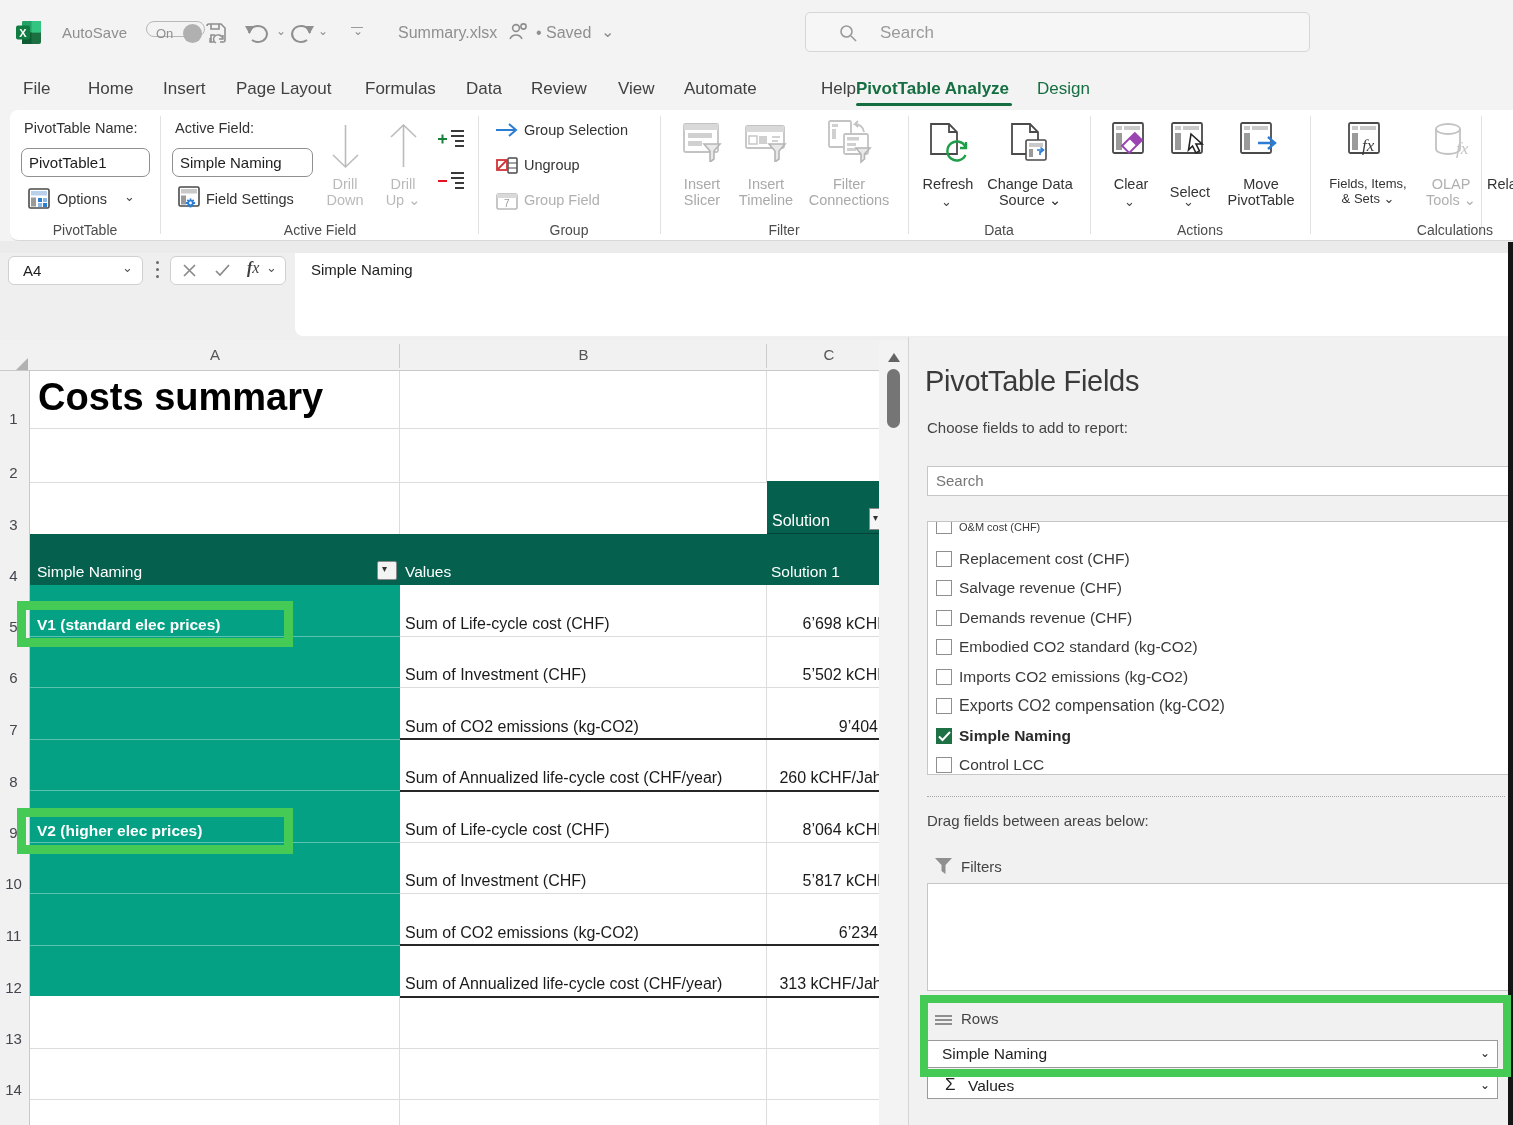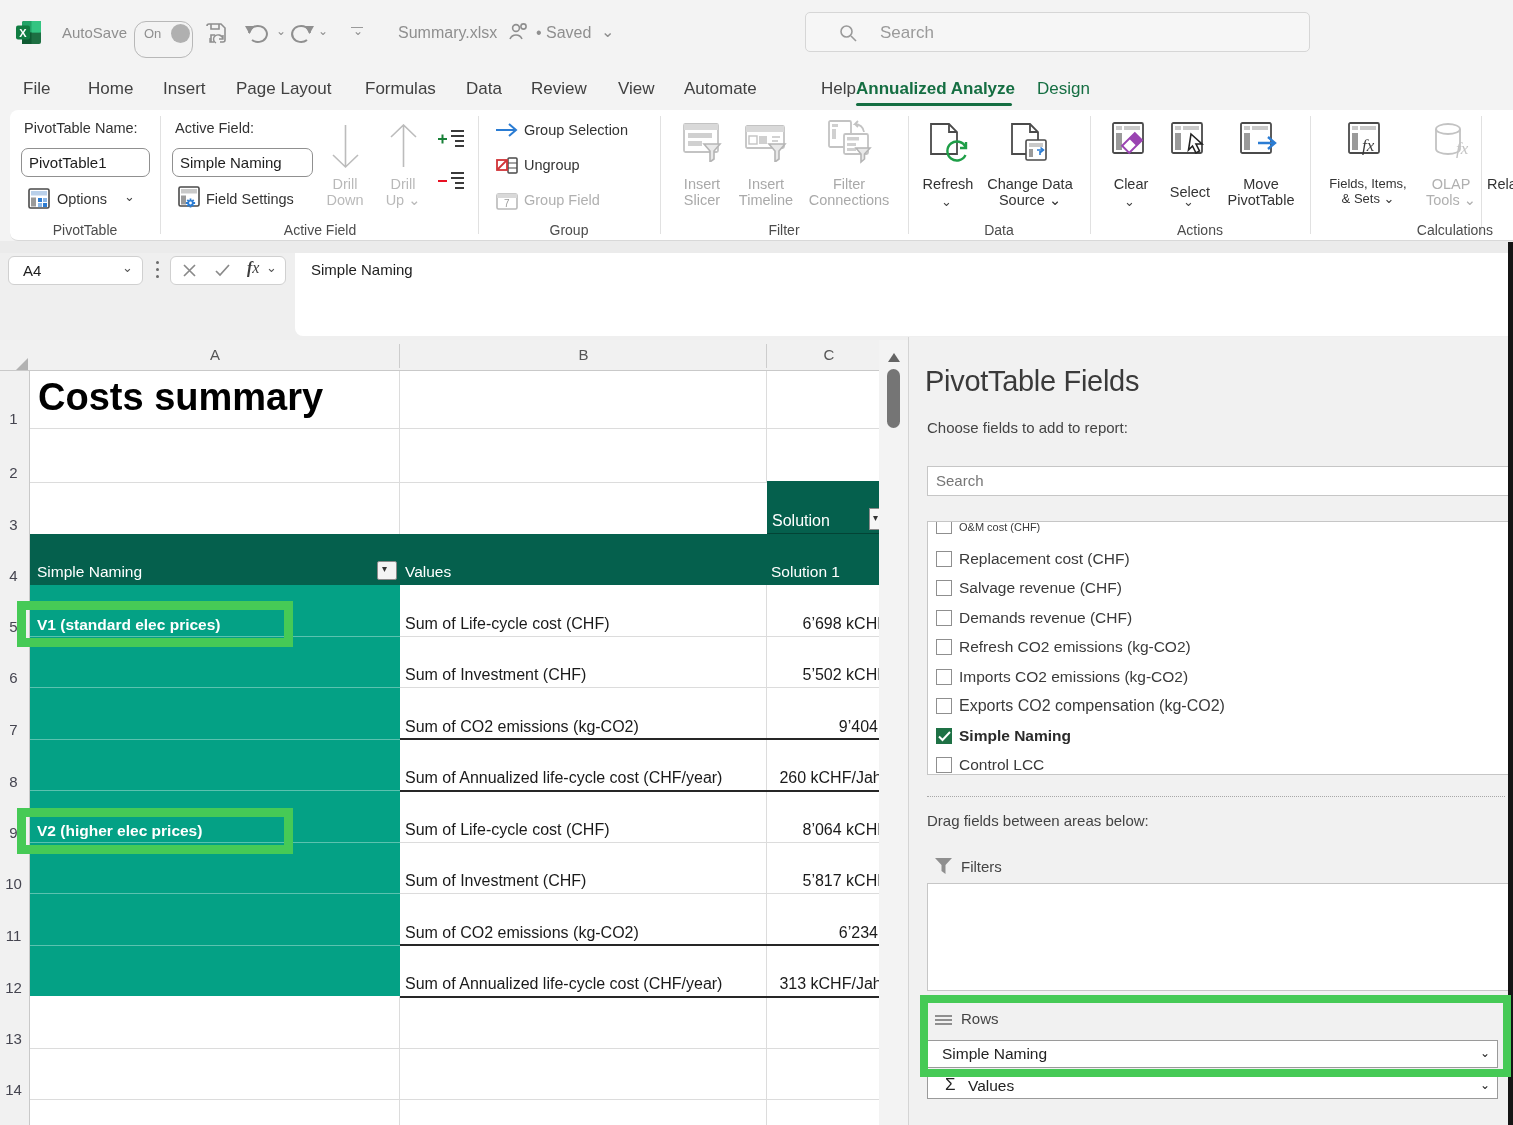--- a/index.html
+++ b/index.html
@@ -15,21 +15,21 @@
   <svg class="abs" style="left:16px;top:21px;" width="25" height="23" viewBox="0 0 25 23">
     <rect x="6" y="0" width="19" height="23" rx="2" fill="#1d6f42"></rect>
     <rect x="6" y="0" width="19" height="11.5" rx="2" fill="#21a366"></rect>
     <rect x="15.5" y="0" width="9.5" height="11.5" fill="#33c481"></rect>
     <rect x="6" y="11.5" width="9.5" height="11.5" fill="#0e5a32"></rect>
     <rect x="0" y="4.5" width="14" height="14" rx="2" fill="#107c41"></rect>
     <text x="7" y="15.5" font-size="11" font-weight="bold" fill="#fff" text-anchor="middle" font-family="Liberation Sans">X</text>
   </svg>
   <div class="abs" style="left:62px;top:24px;font-size:15px;">AutoSave</div>
 
-  <div class="abs" style="left:134px;top:21px;width:59px;height:37px;border:1px solid #b8b8b8;border-radius:12px;">
+  <div class="abs" style="left:146px;top:21px;width:59px;height:16px;border:1px solid #b8b8b8;border-radius:12px;">
     <div class="abs" style="left:9px;top:4px;font-size:13px;color:#8f8f8f;">On</div>
     <div class="abs" style="left:36px;top:2px;width:19px;height:19px;border-radius:50%;background:#b0b0b0;"></div>
   </div>
 
   <svg class="abs" style="left:205px;top:22px;" width="24" height="22" viewBox="0 0 24 22" fill="none" stroke="#8f8f8f" stroke-width="1.6">
     <path d="M2 4 a2 2 0 0 1 2-2 h12 l4 4 v12 a2 2 0 0 1-2 2 h-3"></path>
     <path d="M6 2 v5 h8 v-5 M6 20 v-7 h4"></path>
     <path d="M9 15 a5 5 0 0 1 9 2 M18 13 v4 h-4 M11 21 a5 5 0 0 1-2-6 M5 16 v4 h4" stroke-width="1.4"></path>
   </svg>
 
@@ -70,21 +70,21 @@
   <div class="abs" style="left:23px;top:17px;">File</div>
   <div class="abs" style="left:88px;top:17px;">Home</div>
   <div class="abs" style="left:163px;top:17px;">Insert</div>
   <div class="abs" style="left:236px;top:17px;">Page Layout</div>
   <div class="abs" style="left:365px;top:17px;">Formulas</div>
   <div class="abs" style="left:466px;top:17px;">Data</div>
   <div class="abs" style="left:531px;top:17px;">Review</div>
   <div class="abs" style="left:618px;top:17px;">View</div>
   <div class="abs" style="left:684px;top:17px;">Automate</div>
   <div class="abs" style="left:790px;top:17px;margin-left:31px;">Help</div>
-  <div class="abs" style="left:856px;top:17px;font-weight:bold;color:#156e42;">Annualized Analyze</div>
+  <div class="abs" style="left:856px;top:17px;font-weight:bold;color:#156e42;">PivotTable Analyze</div>
   <div class="abs" style="left:1037px;top:17px;color:#156e42;">Design</div>
   <div class="abs" style="left:856px;top:41px;width:156px;height:3px;background:#156e42;border-radius:2px;"></div>
 </div>
 
 <div id="ribbon" class="abs" style="left:0;top:110px;width:1513px;height:131px;">
 <div class="abs" style="left:10px;top:0;width:1503px;height:131px;background:#ffffff;border-radius:8px 0 0 8px;border-bottom:1px solid #d8d8d8;"></div>
 
 <div class="abs" style="left:160px;top:6px;width:1px;height:118px;background:#e1e1e1;"></div>
 <div class="abs" style="left:478px;top:6px;width:1px;height:118px;background:#e1e1e1;"></div>
 <div class="abs" style="left:660px;top:6px;width:1px;height:118px;background:#e1e1e1;"></div>
@@ -418,21 +418,21 @@
   <div class="abs" style="left:18px;top:184px;width:582px;height:254px;background:#fff;border:1px solid #c6c6c6;overflow:hidden;">
     <div class="abs" style="left:8px;top:-4px;width:16px;height:16px;border:1px solid #8f8f8f;background:#fff;"></div>
     <div class="abs" style="left:31px;top:-1px;font-size:11px;color:#3a3a3a;">O&amp;M cost (CHF)</div>
     <div class="abs" style="left:8px;top:29px;width:16px;height:16px;border:1px solid #8f8f8f;background:#fff;"></div>
     <div class="abs" style="left:31px;top:28px;font-size:15.5px;color:#3a3a3a;">Replacement cost (CHF)</div>
     <div class="abs" style="left:8px;top:58px;width:16px;height:16px;border:1px solid #8f8f8f;background:#fff;"></div>
     <div class="abs" style="left:31px;top:57px;font-size:15.5px;color:#3a3a3a;">Salvage revenue (CHF)</div>
     <div class="abs" style="left:8px;top:88px;width:16px;height:16px;border:1px solid #8f8f8f;background:#fff;"></div>
     <div class="abs" style="left:31px;top:87px;font-size:15.5px;color:#3a3a3a;">Demands revenue (CHF)</div>
     <div class="abs" style="left:8px;top:117px;width:16px;height:16px;border:1px solid #8f8f8f;background:#fff;"></div>
-    <div class="abs" style="left:31px;top:116px;font-size:15.5px;color:#3a3a3a;">Refresh CO2 emissions (kg-CO2)</div>
+    <div class="abs" style="left:31px;top:116px;font-size:15.5px;color:#3a3a3a;">Embodied CO2 standard (kg-CO2)</div>
     <div class="abs" style="left:8px;top:147px;width:16px;height:16px;border:1px solid #8f8f8f;background:#fff;"></div>
     <div class="abs" style="left:31px;top:146px;font-size:15.5px;color:#3a3a3a;">Imports CO2 emissions (kg-CO2)</div>
     <div class="abs" style="left:8px;top:176px;width:16px;height:16px;border:1px solid #8f8f8f;background:#fff;"></div>
     <div class="abs" style="left:31px;top:175px;font-size:16px;color:#3a3a3a;">Exports CO2 compensation (kg-CO2)</div>
     <div class="abs" style="left:8px;top:206px;width:16px;height:16px;background:#1e7145;"></div>
     <svg class="abs" style="left:10px;top:209px;" width="13" height="11" viewBox="0 0 13 11" fill="none" stroke="#fff" stroke-width="2">
         <path d="M1 5.5 L4.5 9 L12 1"></path>
       </svg>
     <div class="abs" style="left:31px;top:205px;font-size:15.5px;font-weight:bold;color:#2a2a2a;">Simple Naming</div>
     <div class="abs" style="left:8px;top:235px;width:16px;height:16px;border:1px solid #8f8f8f;background:#fff;"></div>

